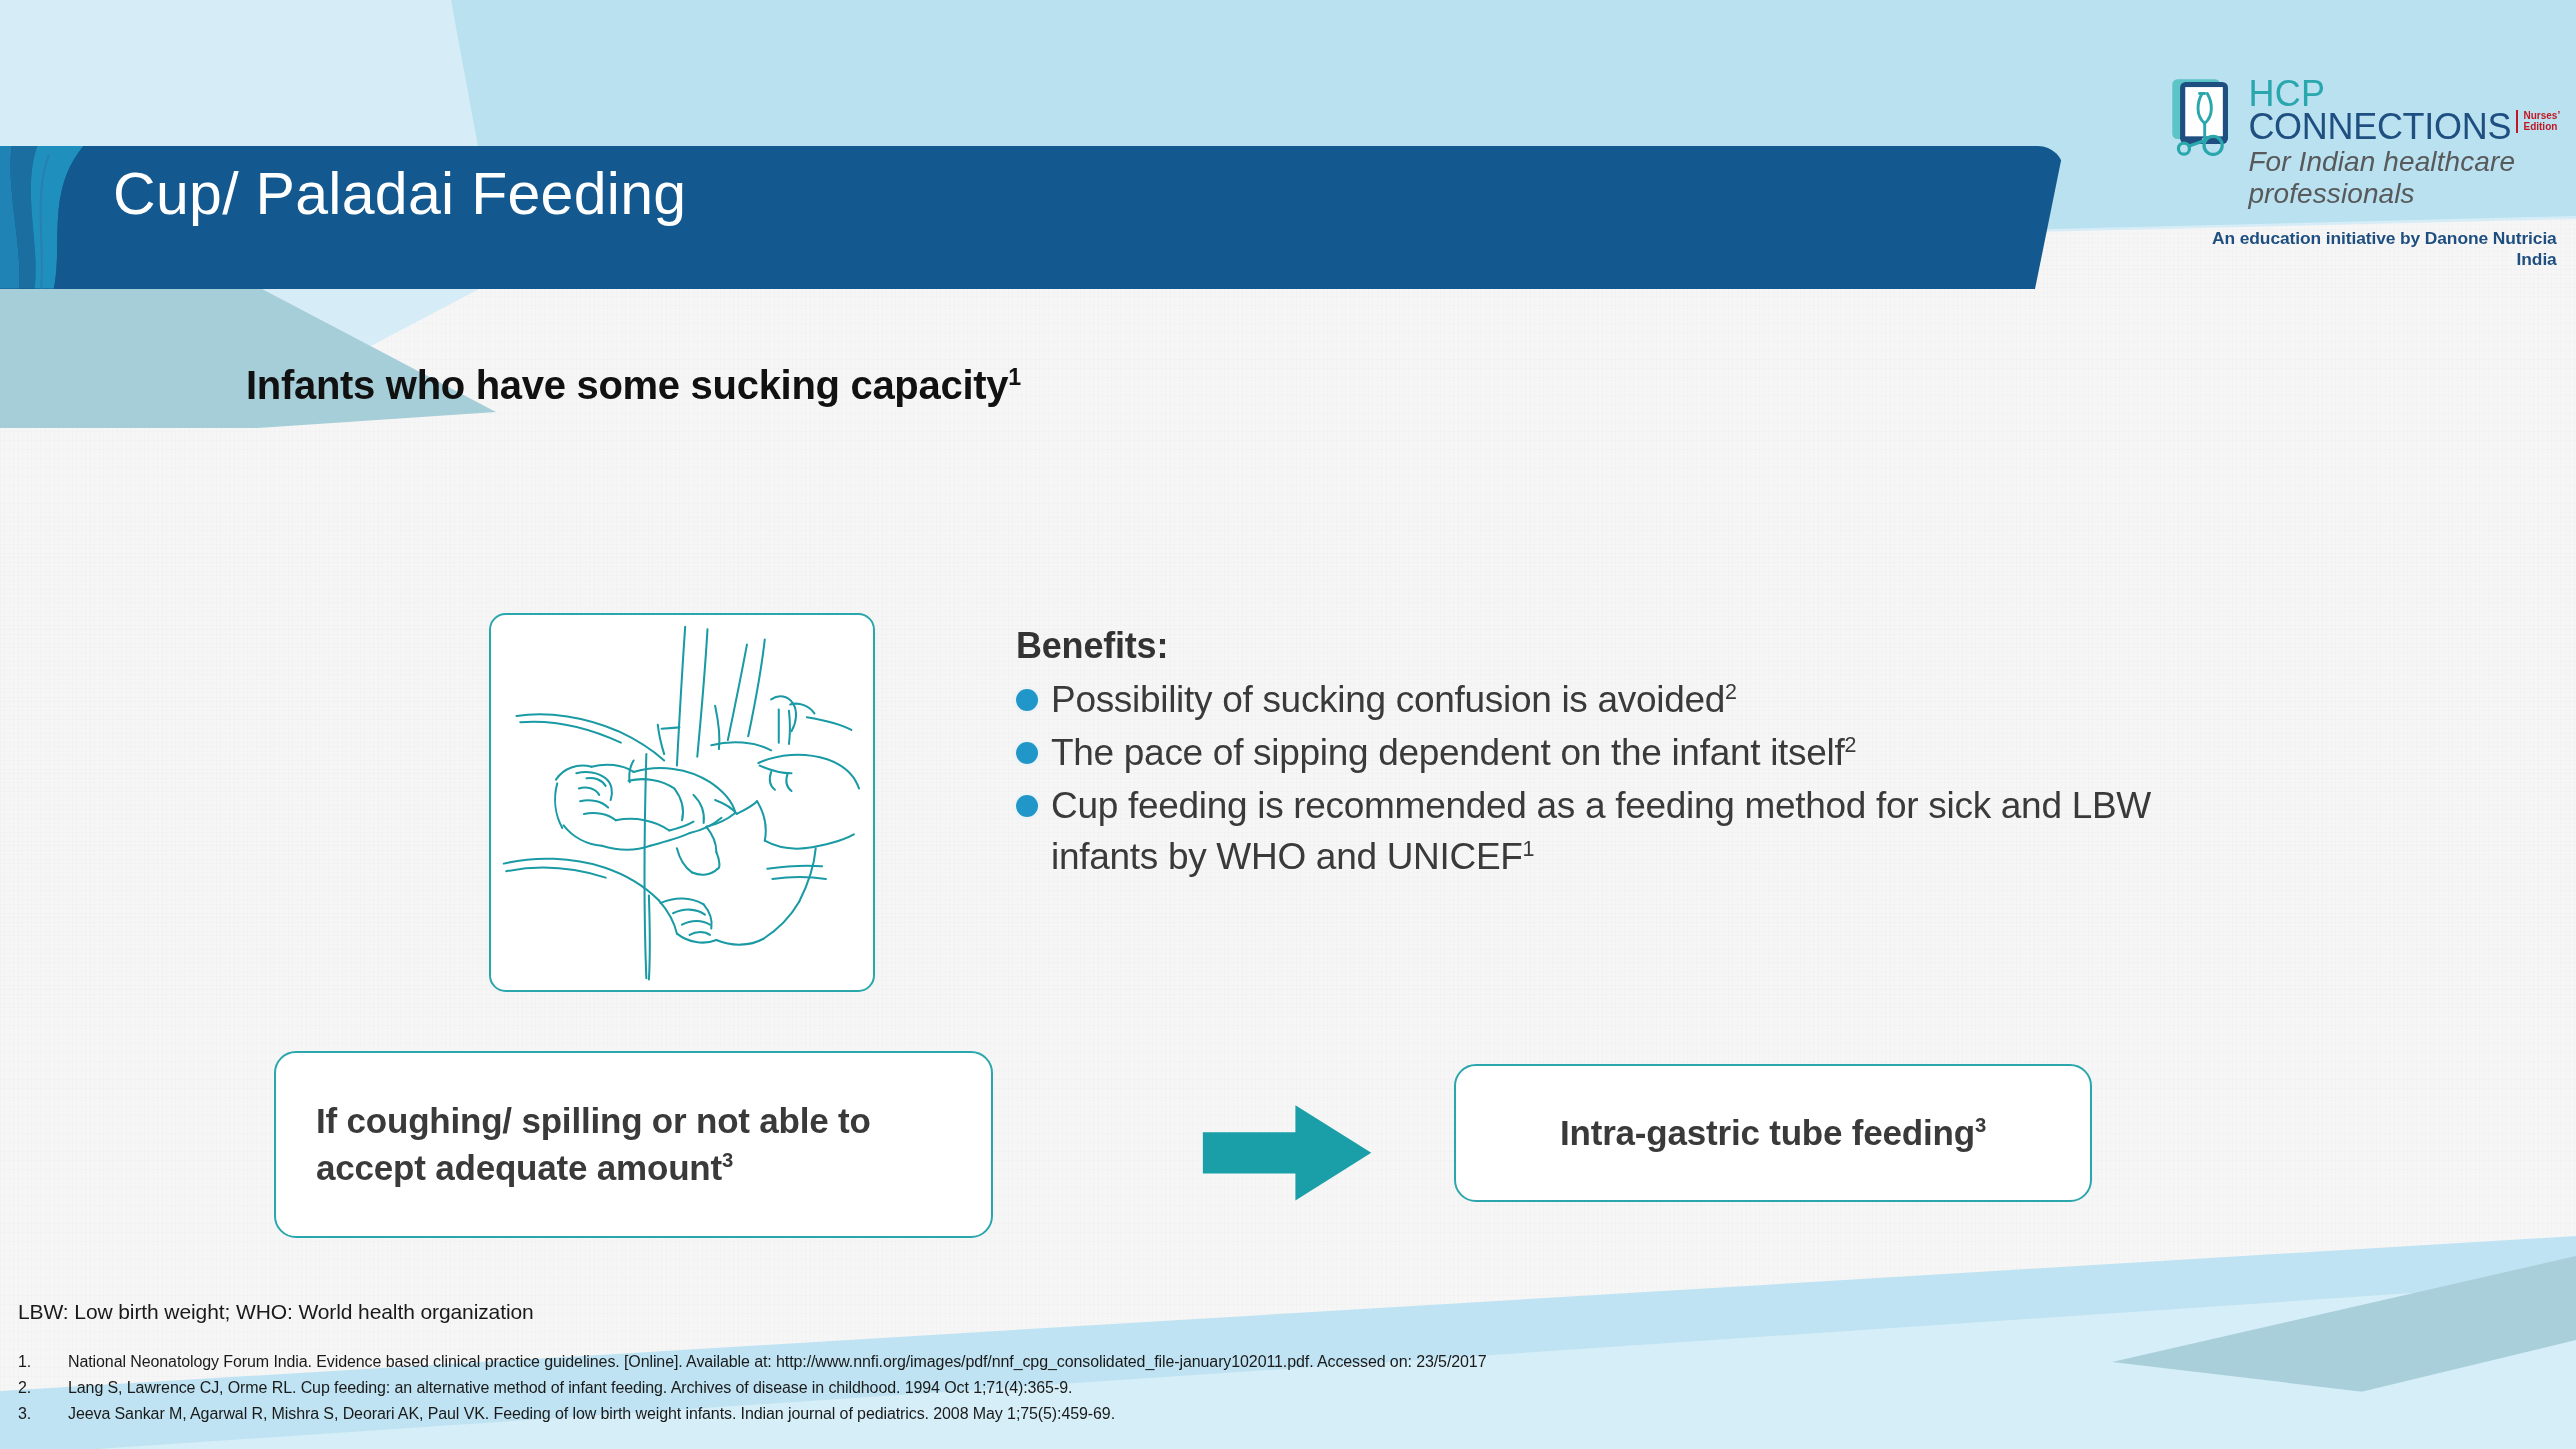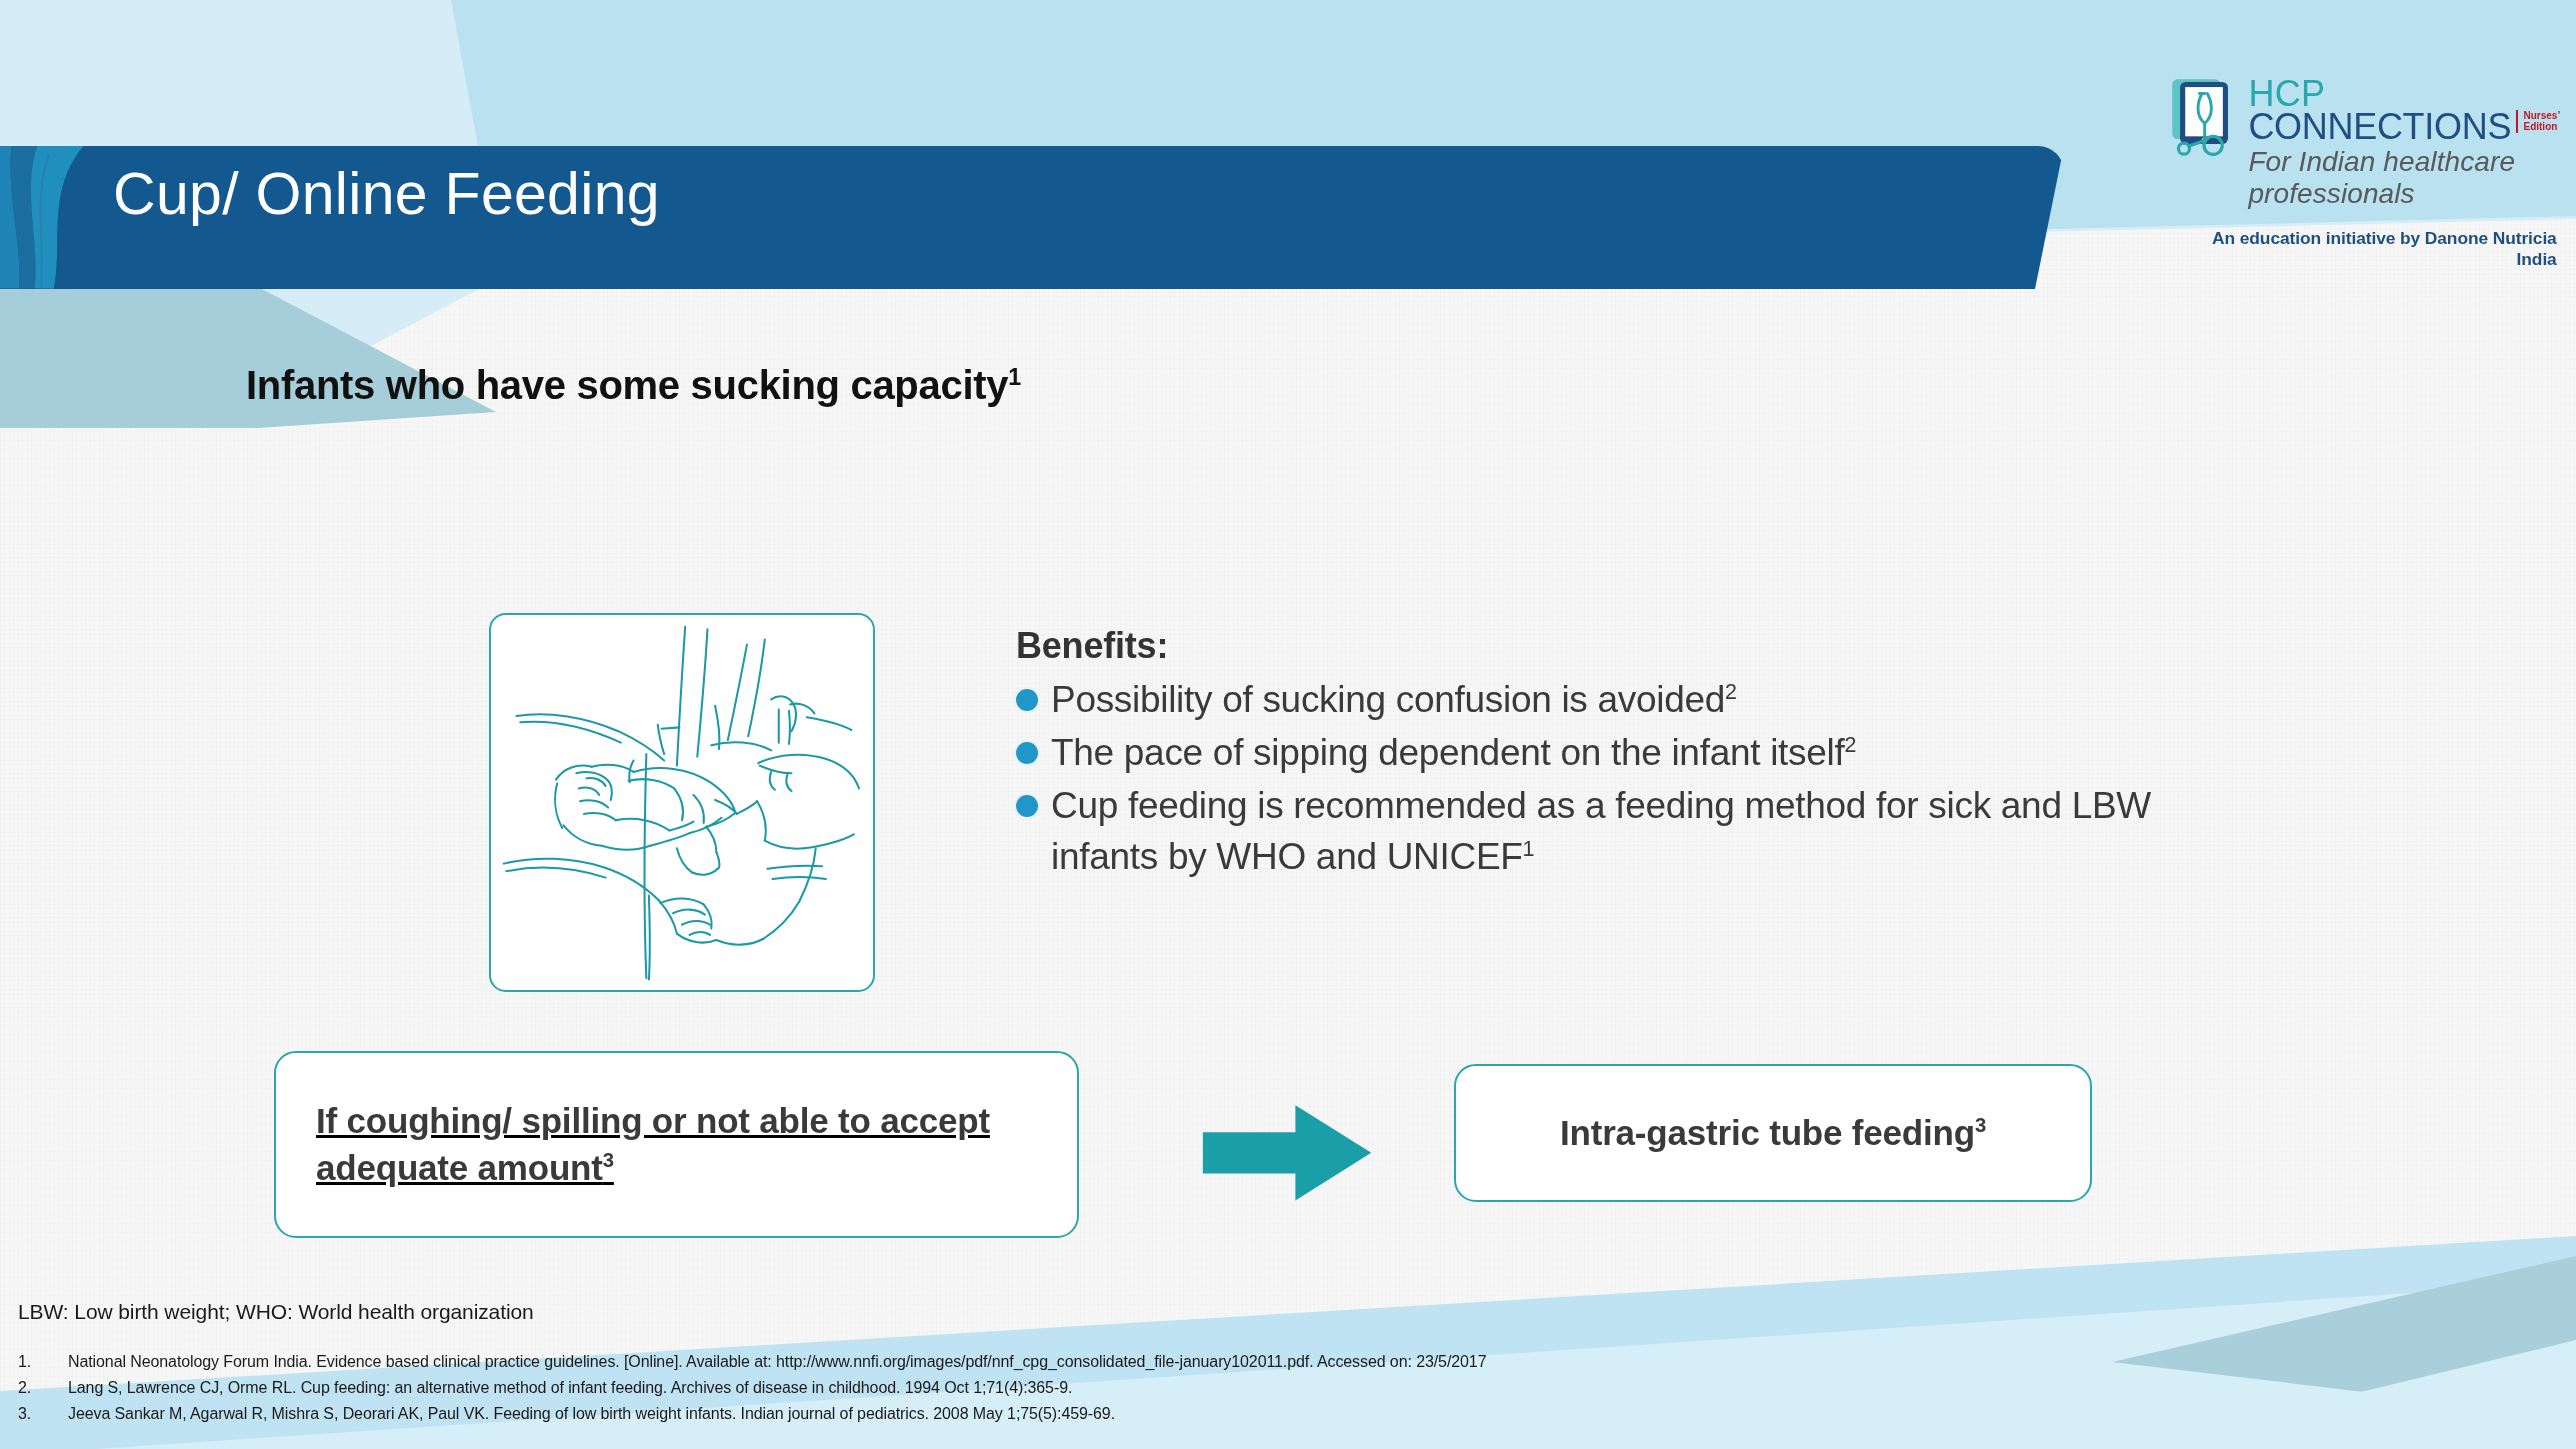--- a/index.html
+++ b/index.html
@@ -158,23 +158,22 @@
 
   
   .round-box {
     position:absolute;
     background:#ffffff;
     border:2.6px solid #2aa6ad;
     border-radius:22px;
     display:flex; align-items:center;
   }
   #box-left {
-    left:274px; top:1051px; width:805px; height:187px;
+    left:274px; top:1051px; width:719px; height:187px;
     padding:12px 40px;
-    text-decoration:underline;
   }
   #box-right {
     left:1454px; top:1064px; width:638px; height:138px;
     justify-content:center; padding:0 26px;
   }
   .box-text {
     font-size:35px; font-weight:bold; color:#3a3a3a;
     line-height:1.32; letter-spacing:-0.2px;
   }
   #arrow { position:absolute; left:1199px; top:1095px; width:180px; height:116px; }
@@ -210,21 +209,21 @@
   <div id="title-bar"></div>
   <div id="title-waves">
     <svg viewBox="0 0 260 222" preserveAspectRatio="none">
       <path d="M18 0 C 10 70, 34 150, 30 222 L 0 222 L 0 0 Z" fill="#1f83b5"></path>
       <path d="M58 0 C 34 70, 62 150, 54 222 L 30 222 C 34 150, 10 70, 18 0 Z" fill="#1a6fa0"></path>
       <path d="M130 0 C 72 70, 98 150, 84 222 L 54 222 C 62 150, 34 70, 58 0 Z" fill="#1f8fbe"></path>
       <path d="M196 0 C 116 68, 130 150, 110 222 L 84 222 C 98 150, 72 70, 130 0 Z" fill="#13598f"></path>
       <path d="M76 14 C 52 80, 70 150, 64 222" fill="none" stroke="#2a7fb0" stroke-width="3"></path>
     </svg>
   </div>
-  <div id="title-text">Cup/ Online Feeding</div>
+  <div id="title-text">Cup/ Paladai Feeding</div>
 
   <div id="logo">
     <div id="logo-row">
       <div id="logo-mark">
         <svg viewBox="0 0 108 120">
           <rect x="2" y="2" width="74" height="92" rx="8" fill="#5cc3c6"></rect>
           <rect x="14" y="6" width="74" height="96" rx="9" fill="#1e4f80"></rect>
           <rect x="22" y="14" width="58" height="76" fill="#ffffff"></rect>
           <circle cx="51" cy="95.5" r="3.2" fill="#ffffff"></circle>
           <path d="M44 24 L52 24 M48 24 C 40 38, 38 58, 52 70 C 66 58, 64 38, 56 24" fill="none" stroke="#2aa6ad" stroke-width="4.5" stroke-linecap="round"></path>

